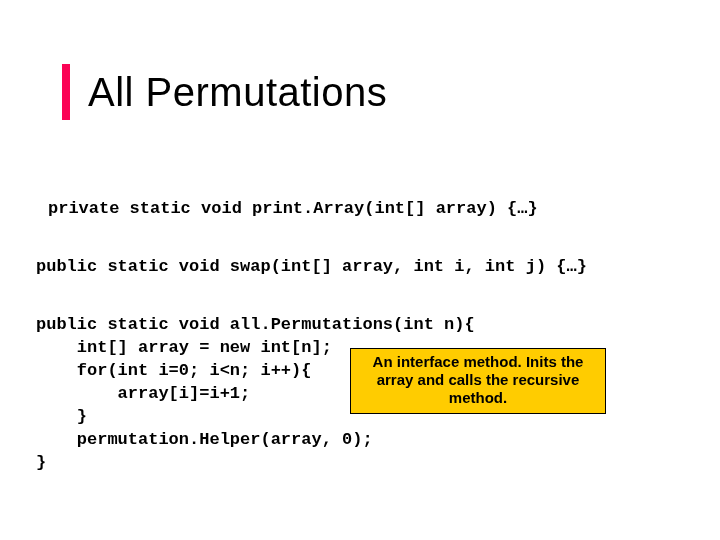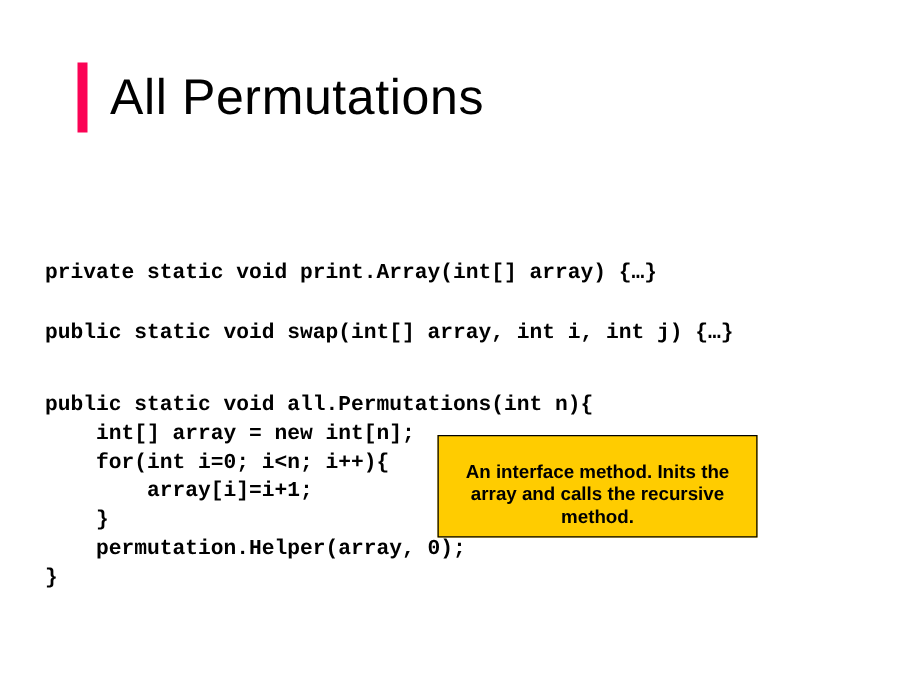--- a/index.html
+++ b/index.html
@@ -7,21 +7,21 @@
     padding: 0;
     width: 720px;
     height: 540px;
     background: #fff;
     font-family: Verdana, Geneva, sans-serif;
     position: relative;
     overflow: hidden;
   }
   .title-row {
     position: absolute;
-    top: 50px;
+    top: 64px;
     left: 62px;
     display: flex;
     align-items: center;
   }
   .accent-bar {
     width: 8px;
     height: 56px;
     background: #fb0355;
     margin-right: 18px;
   }
@@ -34,31 +34,31 @@
   .code-block {
     position: absolute;
     left: 36px;
     font-family: "Courier New", Courier, monospace;
     font-size: 17px;
     font-weight: bold;
     color: #000;
     line-height: 1.35;
     white-space: pre;
   }
-  .line1 { top: 208px; }
+  .line1 { top: 198px; margin-left: 12px; }
   .line2 { top: 256px; }
   .main-code { top: 314px; }
   .callout {
     position: absolute;
     left: 350px;
     top: 348px;
     width: 256px;
     background: #ffcc00;
     border: 1px solid #000;
-    padding: 20px 6px 6px 6px;
+    padding: 4px 6px 6px 6px;
     font-family: Verdana, Geneva, sans-serif;
     font-size: 15px;
     font-weight: bold;
     color: #000;
     text-align: center;
     line-height: 1.2;
     box-sizing: border-box;
   }
 </style>
 </head>

